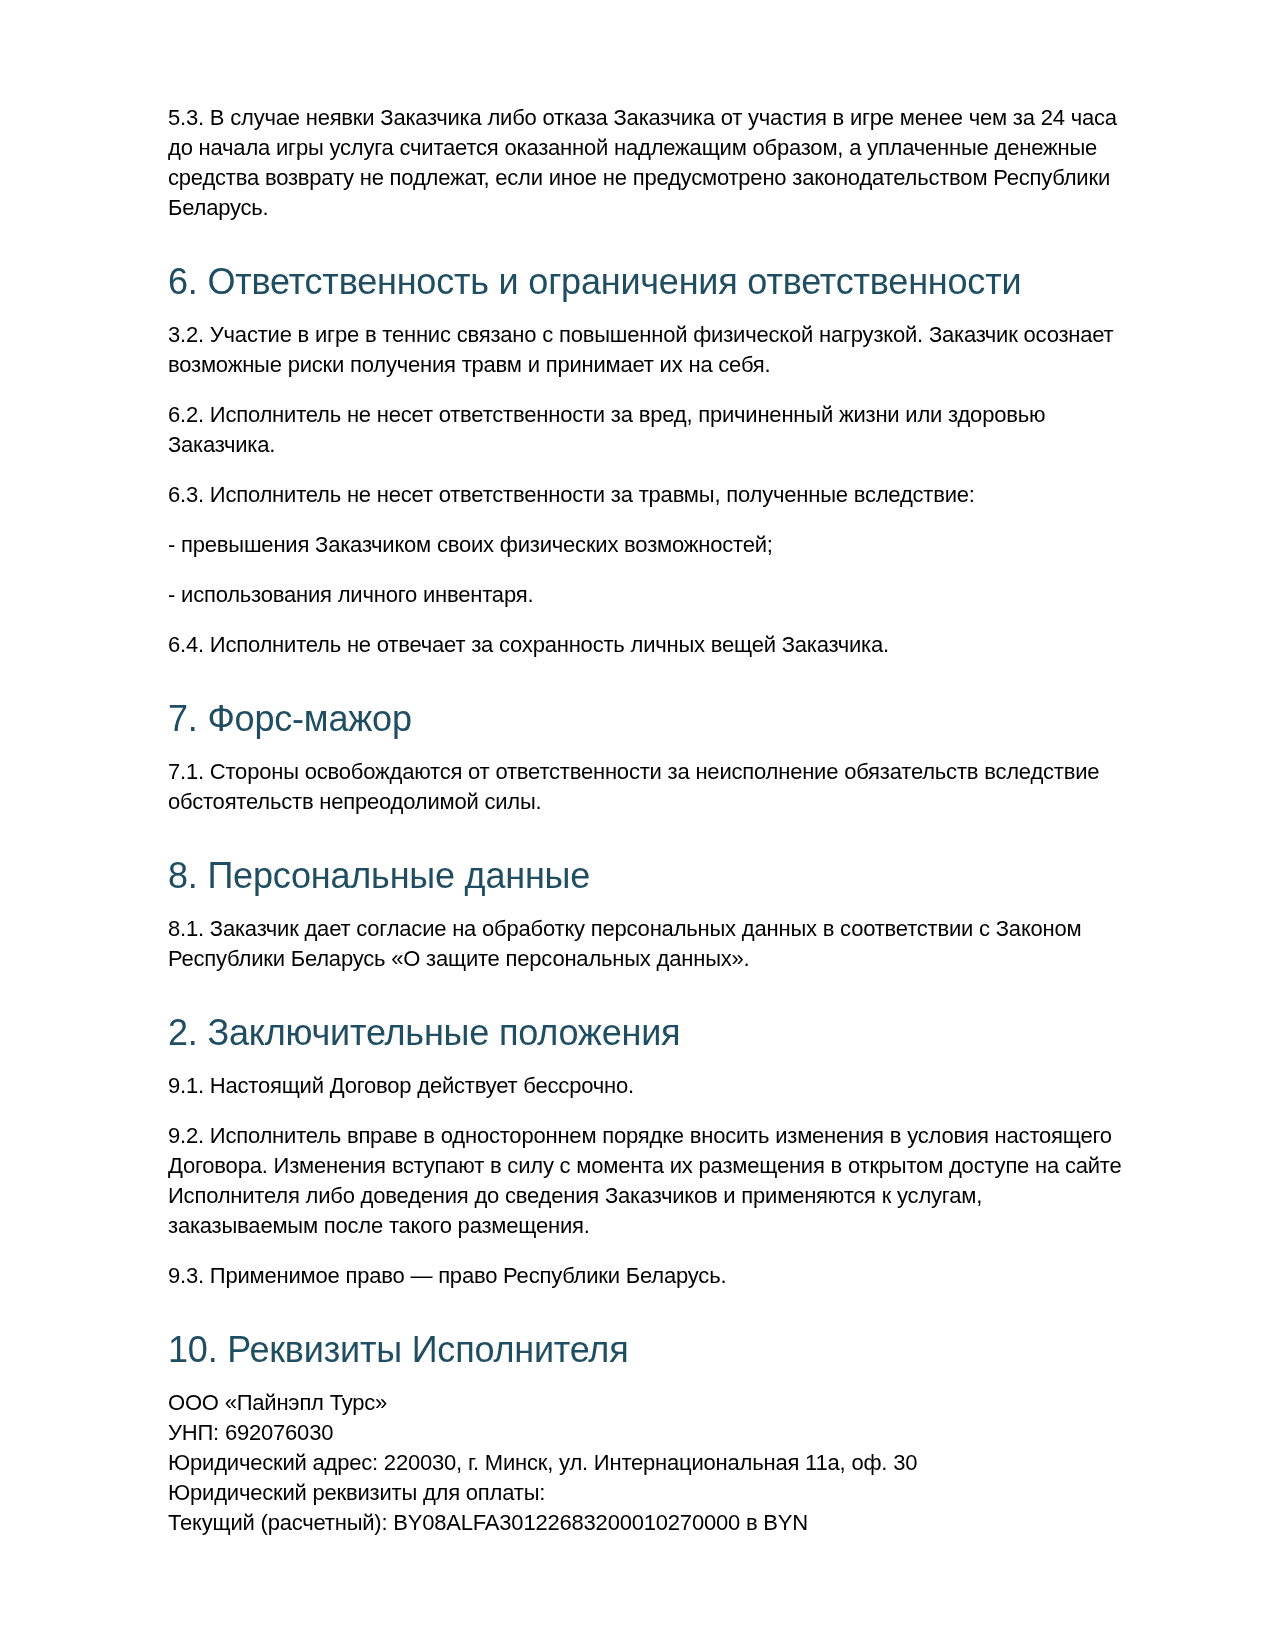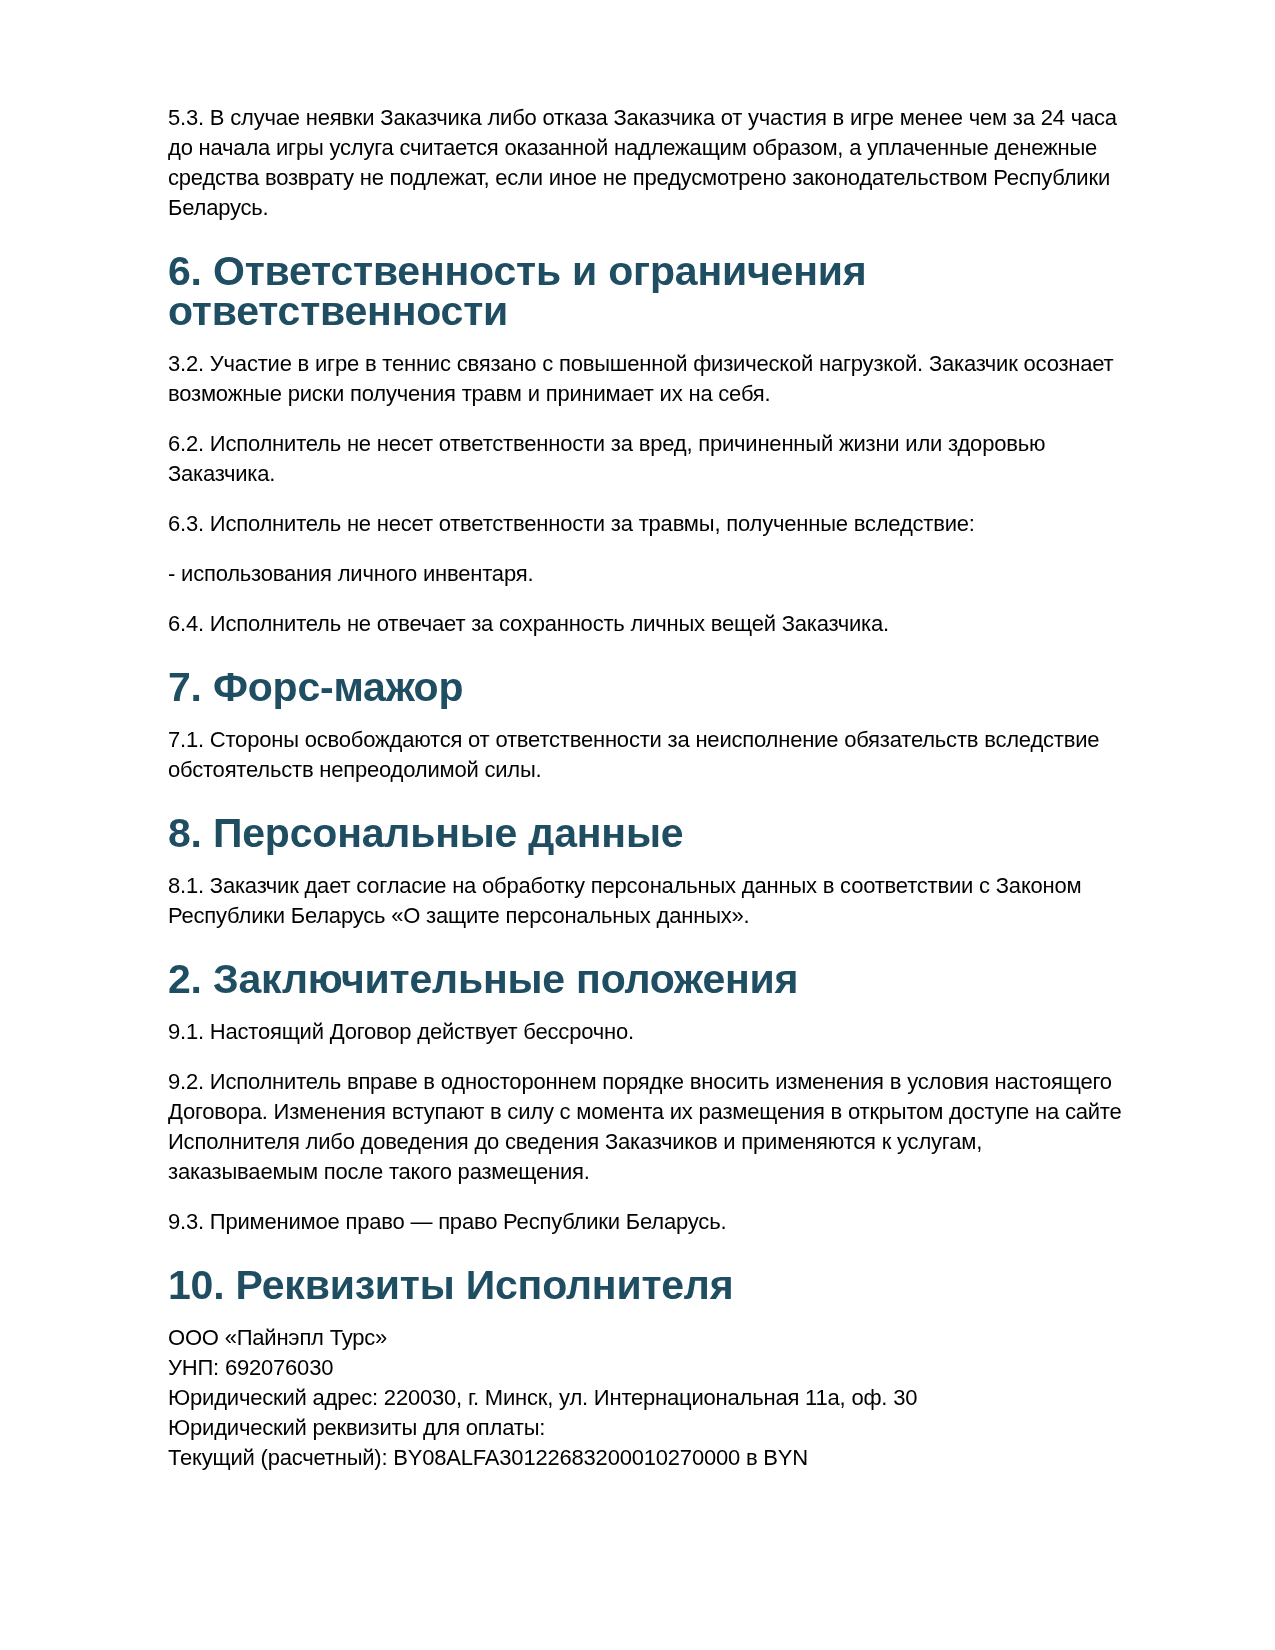--- a/index.html
+++ b/index.html
@@ -22,43 +22,44 @@
   }
   .doc p.body{
     font-size:22px;
     line-height:30px;
     margin:0 0 20px 0;
     color:var(--text-color);
     letter-spacing:-0.2px;
   }
   .doc h1.section-heading{
     font-family:"Liberation Sans", sans-serif;
-    font-weight:700;
-    font-size:41px;
+    font-weight:400;
+    font-size:36px;
     line-height:40px;
     color:var(--heading-color);
-    margin:28px 0 18px 0;
+    margin:39px 0 18px 0;
     letter-spacing:-0.2px;
   }
   .doc p.body:first-child{margin-top:0;}
   .doc .line{display:block;}
 </style>
 </head>
 <body>
 
 <div class="page">
   <div class="doc">
 
     <p class="body">5.3. В случае неявки Заказчика либо отказа Заказчика от участия в игре менее чем за 24 часа до начала игры услуга считается оказанной надлежащим образом, а уплаченные денежные средства возврату не подлежат, если иное не предусмотрено законодательством Республики Беларусь.</p>
 
     <h1 class="section-heading">6. Ответственность и ограничения ответственности</h1>
 
     <p class="body">3.2. Участие в игре в теннис связано с повышенной физической нагрузкой. Заказчик осознает возможные риски получения травм и принимает их на себя.</p>
     <p class="body">6.2. Исполнитель не несет ответственности за вред, причиненный жизни или здоровью Заказчика.</p>
     <p class="body">6.3. Исполнитель не несет ответственности за травмы, полученные вследствие:</p>
+    <p class="body">- превышения Заказчиком своих физических возможностей;</p>
     <p class="body">- использования личного инвентаря.</p>
     <p class="body">6.4. Исполнитель не отвечает за сохранность личных вещей Заказчика.</p>
 
     <h1 class="section-heading">7. Форс-мажор</h1>
 
     <p class="body">7.1. Стороны освобождаются от ответственности за неисполнение обязательств вследствие обстоятельств непреодолимой силы.</p>
 
     <h1 class="section-heading">8. Персональные данные</h1>
 
     <p class="body">8.1. Заказчик дает согласие на обработку персональных данных в соответствии с Законом Республики Беларусь «О защите персональных данных».</p>

